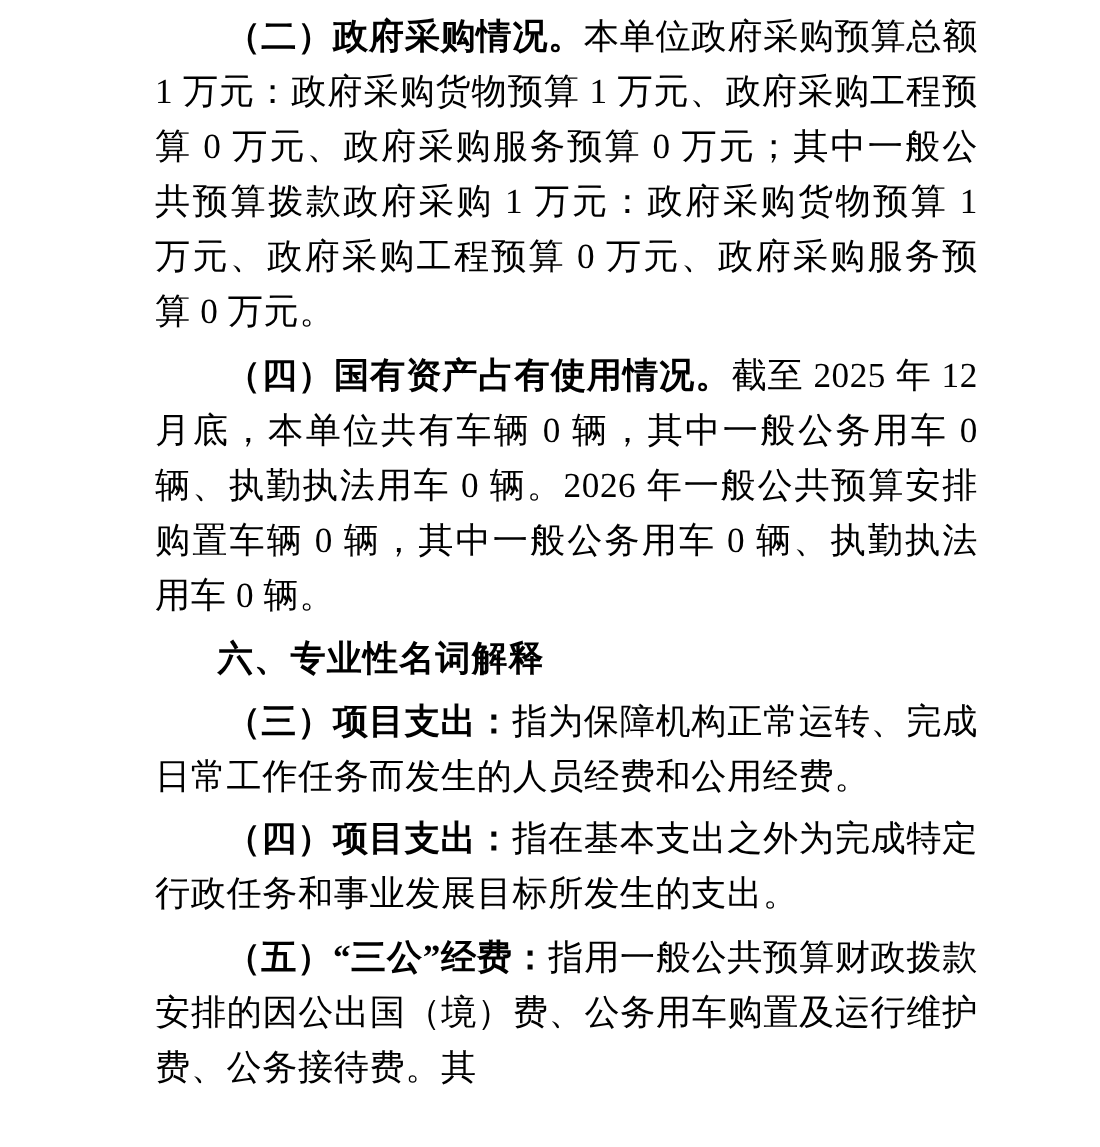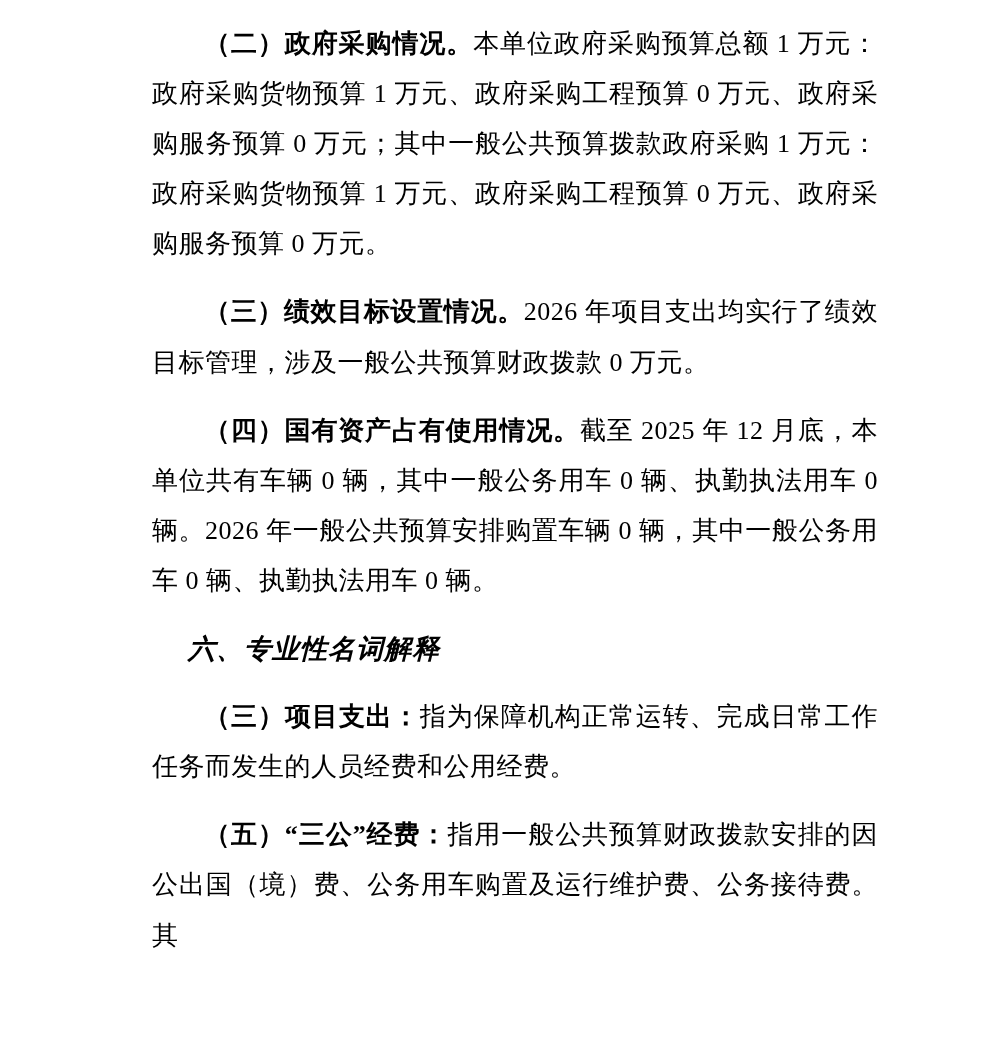--- a/index.html
+++ b/index.html
@@ -15,56 +15,55 @@
   .page {
     width: 1000px;
     height: 1043px;
     box-sizing: border-box;
     padding: 1px 104px 0 134px;
     background: #ffffff;
     color: #000000;
     font-family: "Liberation Serif", "DejaVu Serif", serif;
   }
   .para {
-    margin: 18px;
-    font-size: 26px;
+    margin: 7px;
+    font-size: 32px;
     line-height: 50.1px;
     letter-spacing: 0.5px;
     text-align: justify;
     text-justify: inter-ideograph;
     text-indent: 2em;
     word-break: break-all;
   }
   .para .label {
     font-weight: bold;
   }
   .heading {
     margin: 0;
     font-family: "Liberation Sans", "DejaVu Sans", sans-serif;
-    font-size: 27px;
+    font-size: 32px;
     font-weight: bold;
     line-height: 50.1px;
     letter-spacing: 1px;
     text-indent: 2em;
-    font-style: italic;
   }
 </style>
 </head>
 <body>
 
 <div class="page">
 
   <p class="para"><span class="label">（二）政府采购情况。</span><span>本单位政府采购预算总额 1 万元：政府采购货物预算 1 万元、政府采购工程预算 0 万元、政府采购服务预算 0 万元；其中一般公共预算拨款政府采购 1 万元：政府采购货物预算 1 万元、政府采购工程预算 0 万元、政府采购服务预算 0 万元。</span></p>
 
-  <p class="para"><span class="label">（三）绩效目标设置情况。</span><span>2026 年项目支出均实行了绩效目标管理，涉及一般公共预算财政拨款 0 万元。</span></p>
 
   <p class="para"><span class="label">（四）国有资产占有使用情况。</span><span>截至 2025 年 12 月底，本单位共有车辆 0 辆，其中一般公务用车 0 辆、执勤执法用车 0 辆。2026 年一般公共预算安排购置车辆 0 辆，其中一般公务用车 0 辆、执勤执法用车 0 辆。</span></p>
 
   <h2 class="heading">六、专业性名词解释</h2>
 
 
 
   <p class="para"><span class="label">（三）项目支出：</span><span>指为保障机构正常运转、完成日常工作任务而发生的人员经费和公用经费。</span></p>
 
+  <p class="para"><span class="label">（四）项目支出：</span><span>指在基本支出之外为完成特定行政任务和事业发展目标所发生的支出。</span></p>
 
   <p class="para"><span class="label">（五）“三公”经费：</span><span>指用一般公共预算财政拨款安排的因公出国（境）费、公务用车购置及运行维护费、公务接待费。其</span></p>
 
 </div>
 
 </body></html>

